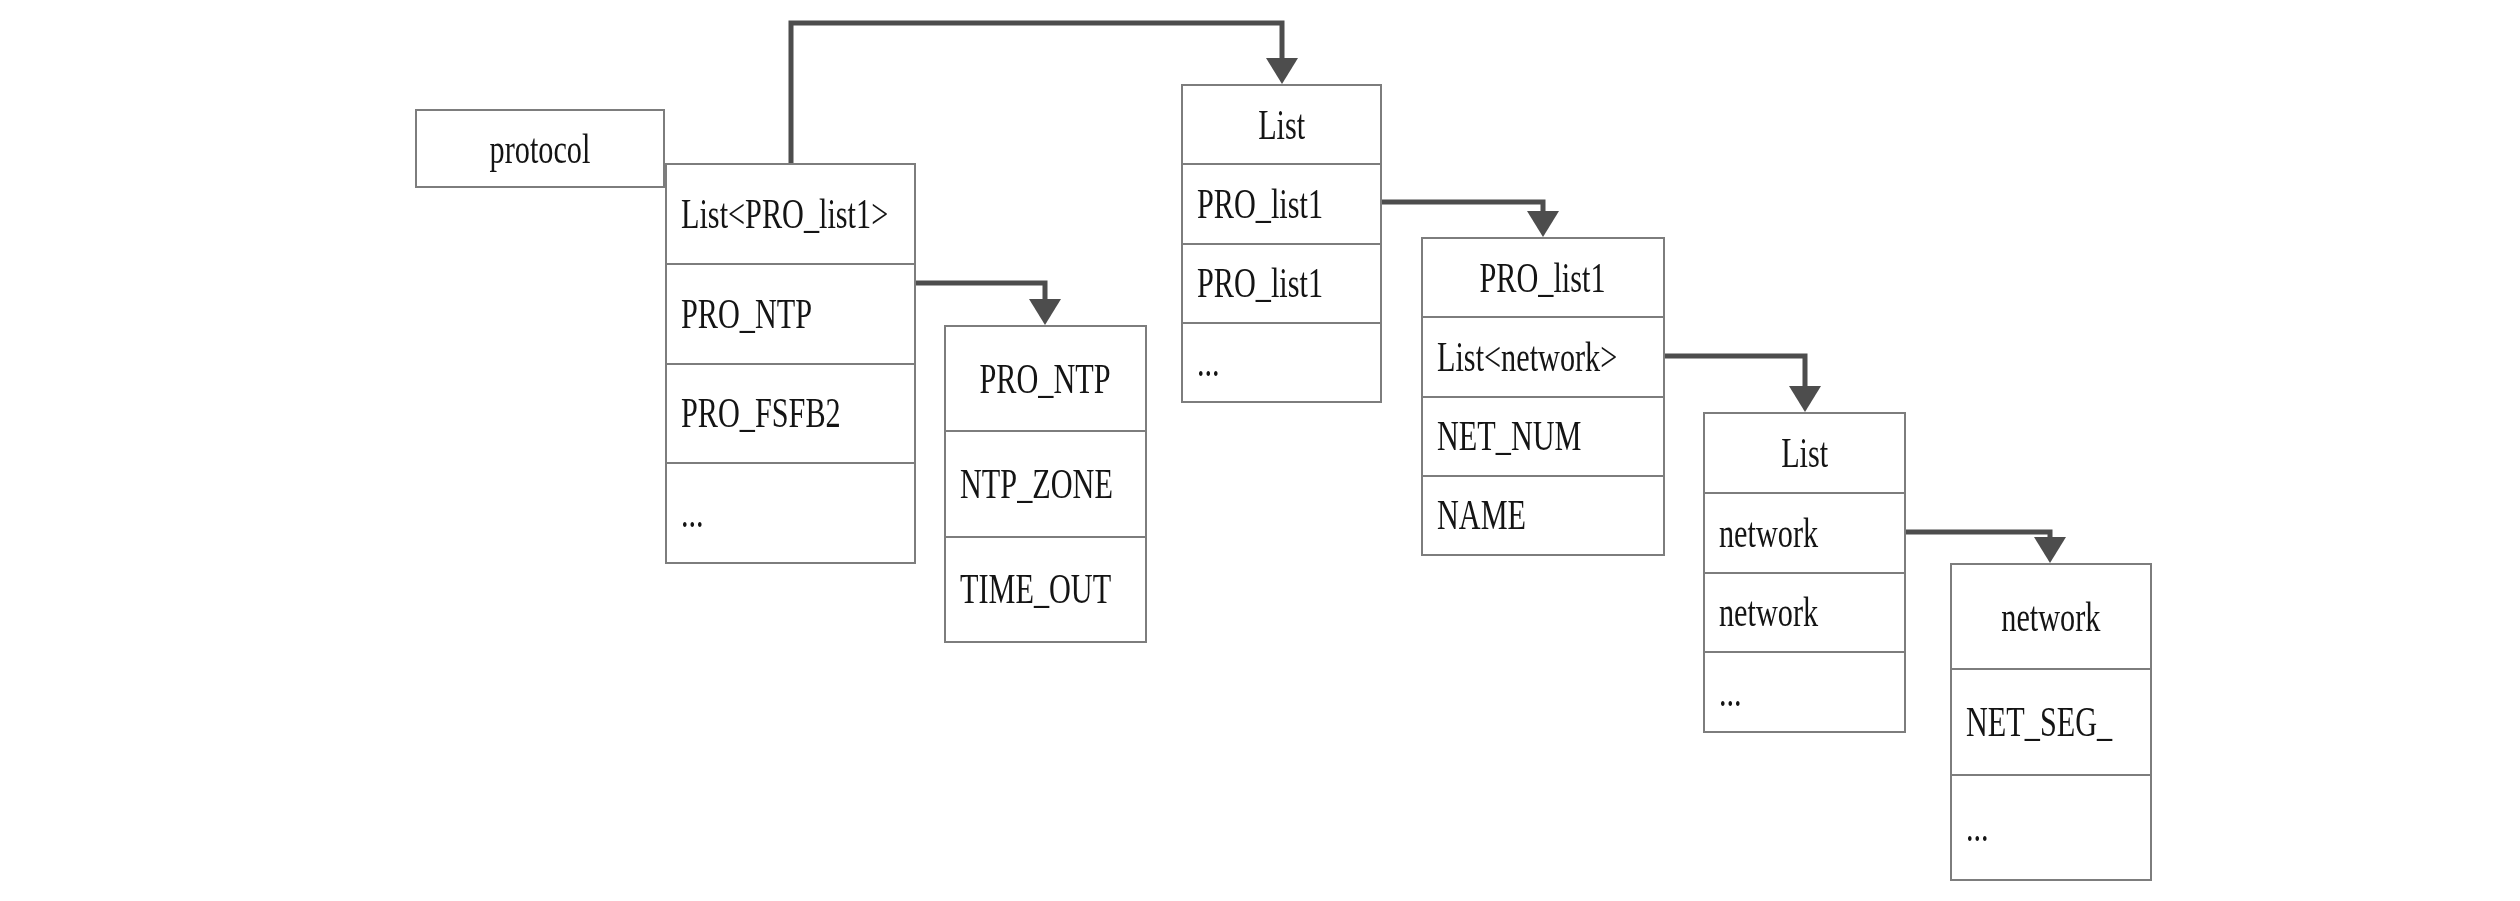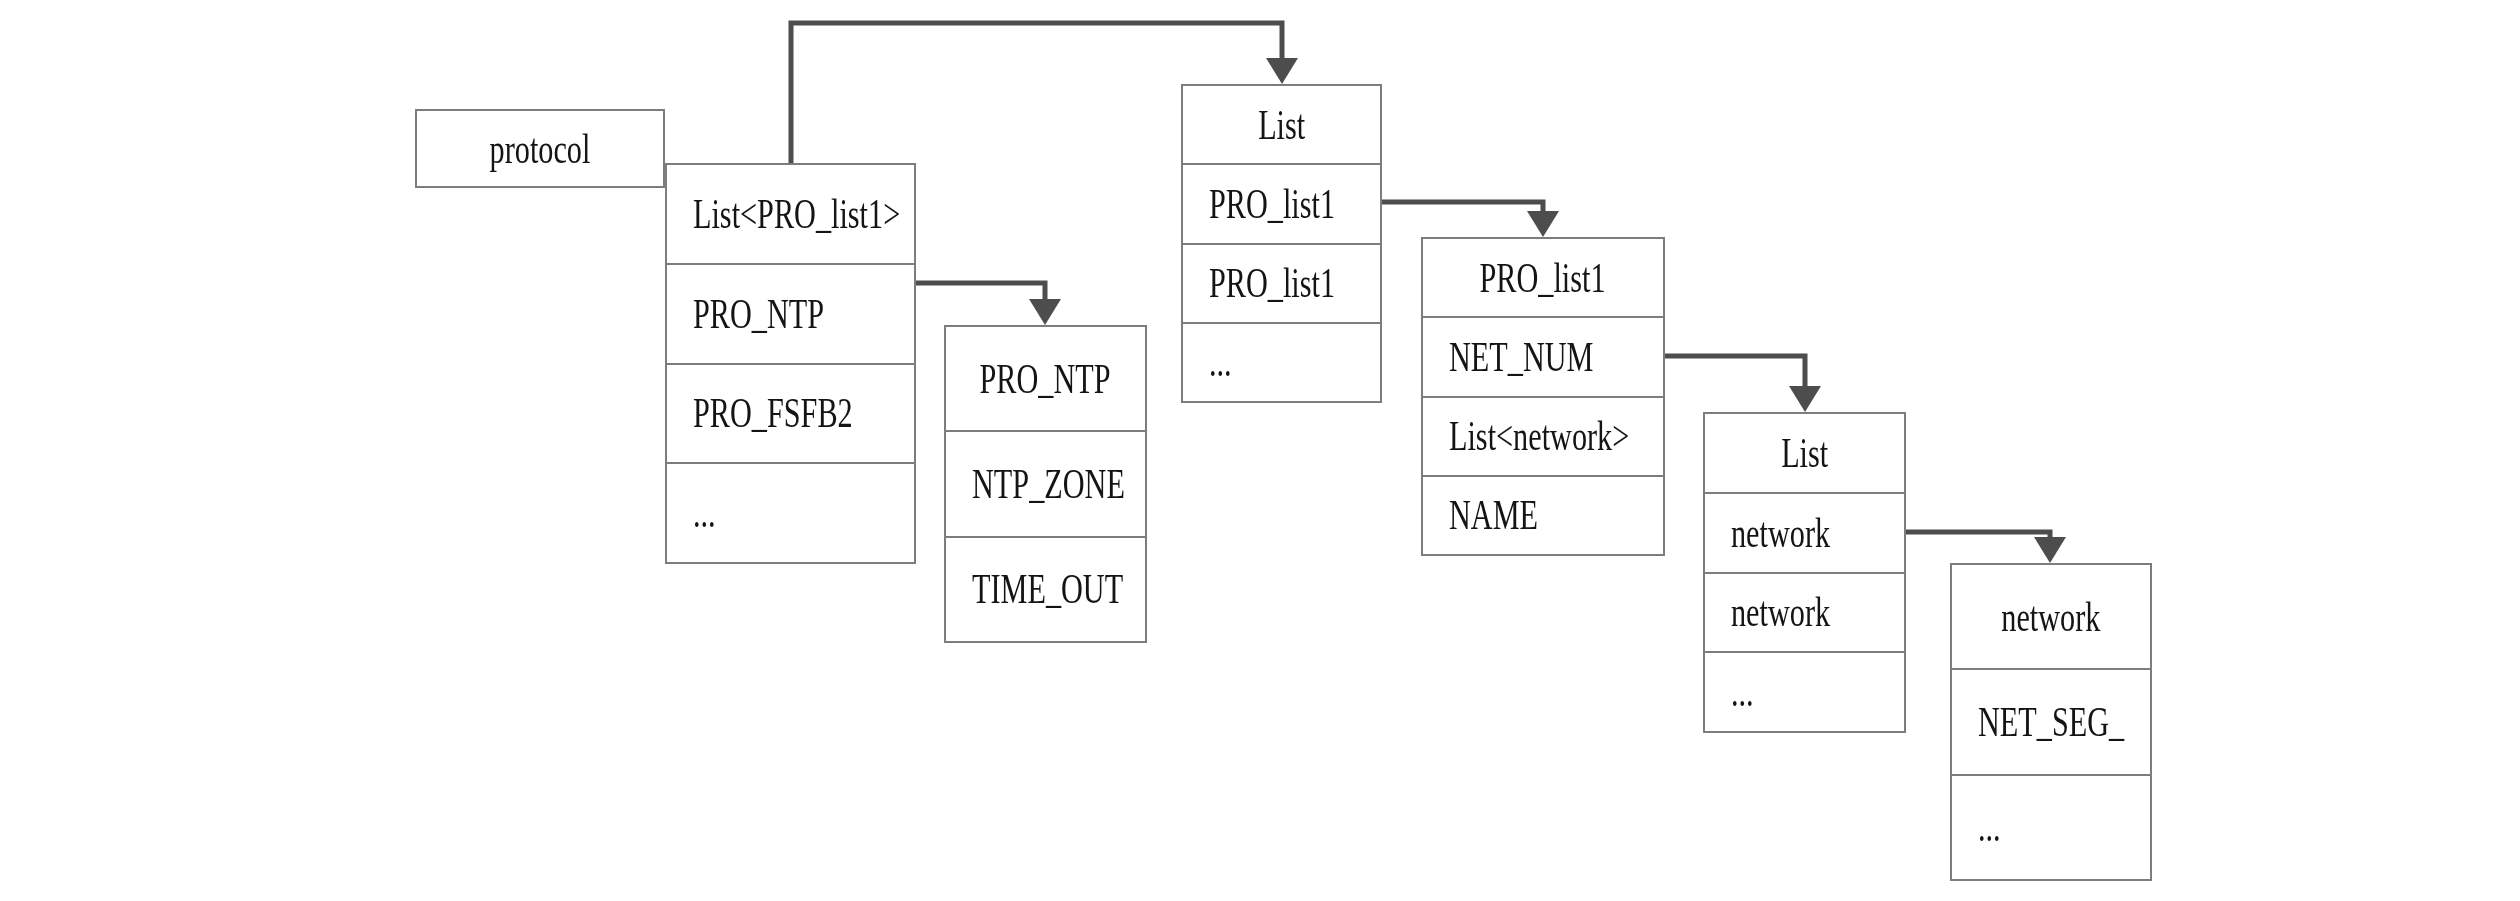--- a/index.html
+++ b/index.html
@@ -25,21 +25,21 @@
     box-sizing:border-box;
     background:var(--c-bg);
     border:2px solid var(--c-border);
     display:flex;
     flex-direction:column;
   }
   .cell{
     flex:1;
     display:flex;
     align-items:center;
-    padding-left:26px;
+    padding-left:14px;
     border-top:2px solid var(--c-border);
     box-sizing:border-box;
     overflow:visible;
   }
   .cell:first-child{border-top:none;}
   .cell .t{
     font-size:42px;
     color:var(--c-text);
     white-space:nowrap;
     display:inline-block;
@@ -124,24 +124,24 @@
     <div class="cell">
         <span class="t">...</span>
       </div>
   </div>
 
   <div class="box" style="left:1421px;top:237px;width:244px;height:319px;">
     <div class="cell hdr">
         <span class="t">PRO_list1</span>
       </div>
     <div class="cell">
-        <span class="t">NET_NUM</span>
+        <span class="t">List&lt;network&gt;</span>
       </div>
     <div class="cell">
-        <span class="t">List&lt;network&gt;</span>
+        <span class="t">NET_NUM</span>
       </div>
     <div class="cell">
         <span class="t">NAME</span>
       </div>
   </div>
 
   <div class="box" style="left:1703px;top:412px;width:203px;height:321px;">
     <div class="cell hdr">
         <span class="t">List</span>
       </div>

